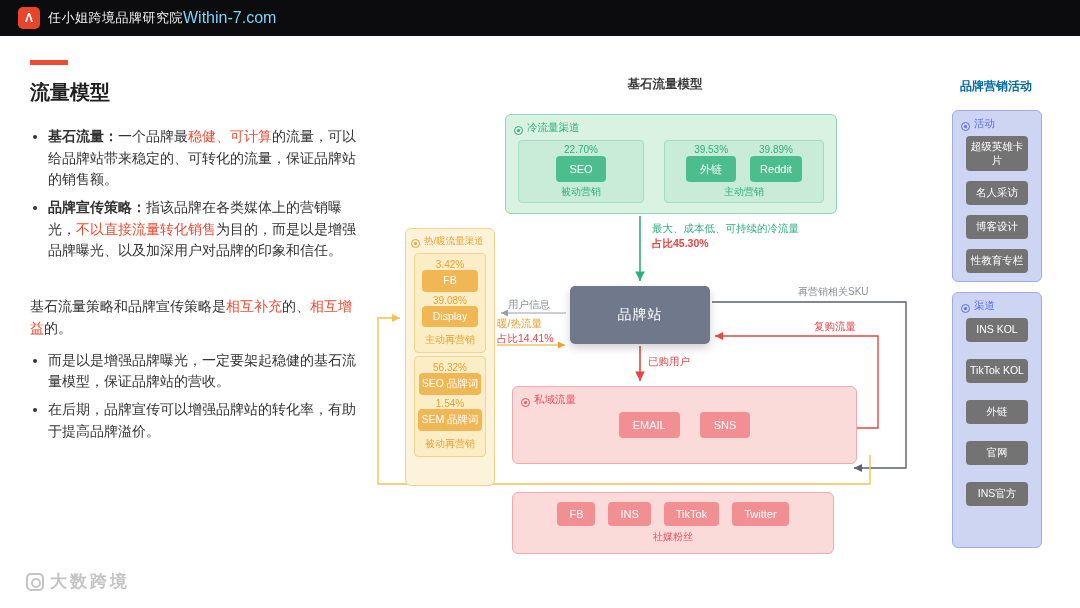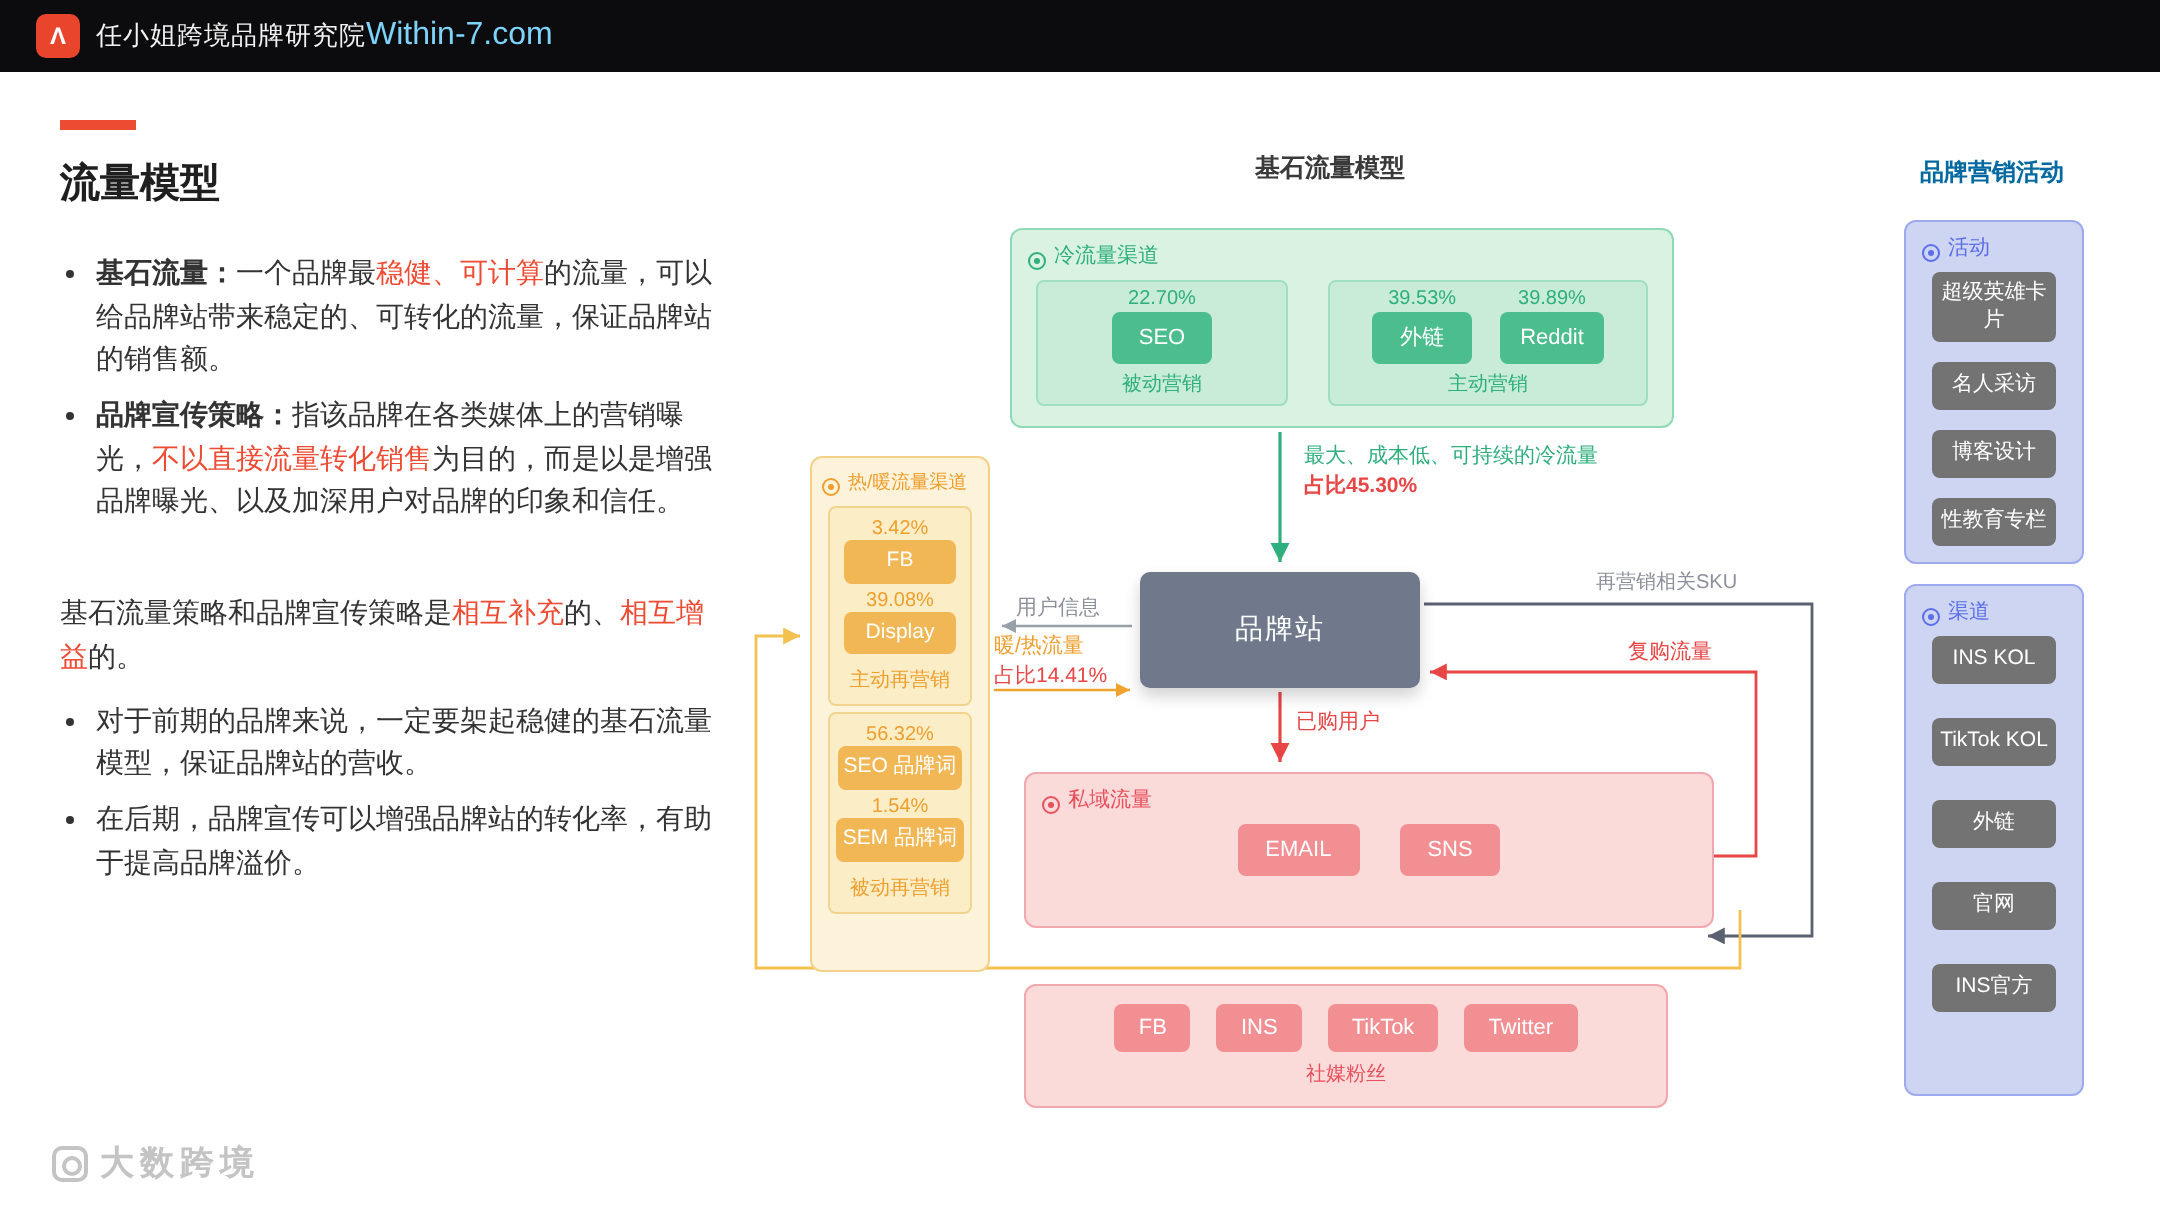--- a/index.html
+++ b/index.html
@@ -122,21 +122,21 @@
 
   <section class="left-col">
     <div class="accent-bar"></div>
     <h1 class="page-title">流量模型</h1>
     <ul>
       <li><strong>基石流量：</strong><span>一个品牌最</span><span class="red">稳健、可计算</span><span>的流量，可以给品牌站带来稳定的、可转化的流量，保证品牌站的销售额。</span></li>
       <li><strong>品牌宣传策略：</strong><span>指该品牌在各类媒体上的营销曝光，</span><span class="red">不以直接流量转化销售</span><span>为目的，而是以是增强品牌曝光、以及加深用户对品牌的印象和信任。</span></li>
     </ul>
     <p class="para2"><span>基石流量策略和品牌宣传策略是</span><span class="red">相互补充</span><span>的、</span><span class="red">相互增益</span><span>的。</span></p>
     <ul>
-      <li><span>对于前期的品牌来说，一定要架起稳健的基石流量模型，保证品牌站的营收。</span></li>
+      <li><span>而是以是增强品牌曝光，一定要架起稳健的基石流量模型，保证品牌站的营收。</span></li>
       <li><span>在后期，品牌宣传可以增强品牌站的转化率，有助于提高品牌溢价。</span></li>
     </ul>
   </section>
 
   <div class="dg-title">基石流量模型</div>
 
   <div class="panel green" style="left:505px;top:114px;width:332px;height:100px">
     <div class="panel-label green-t">
         <span class="dot-icon"></span>
         <span>冷流量渠道</span>

